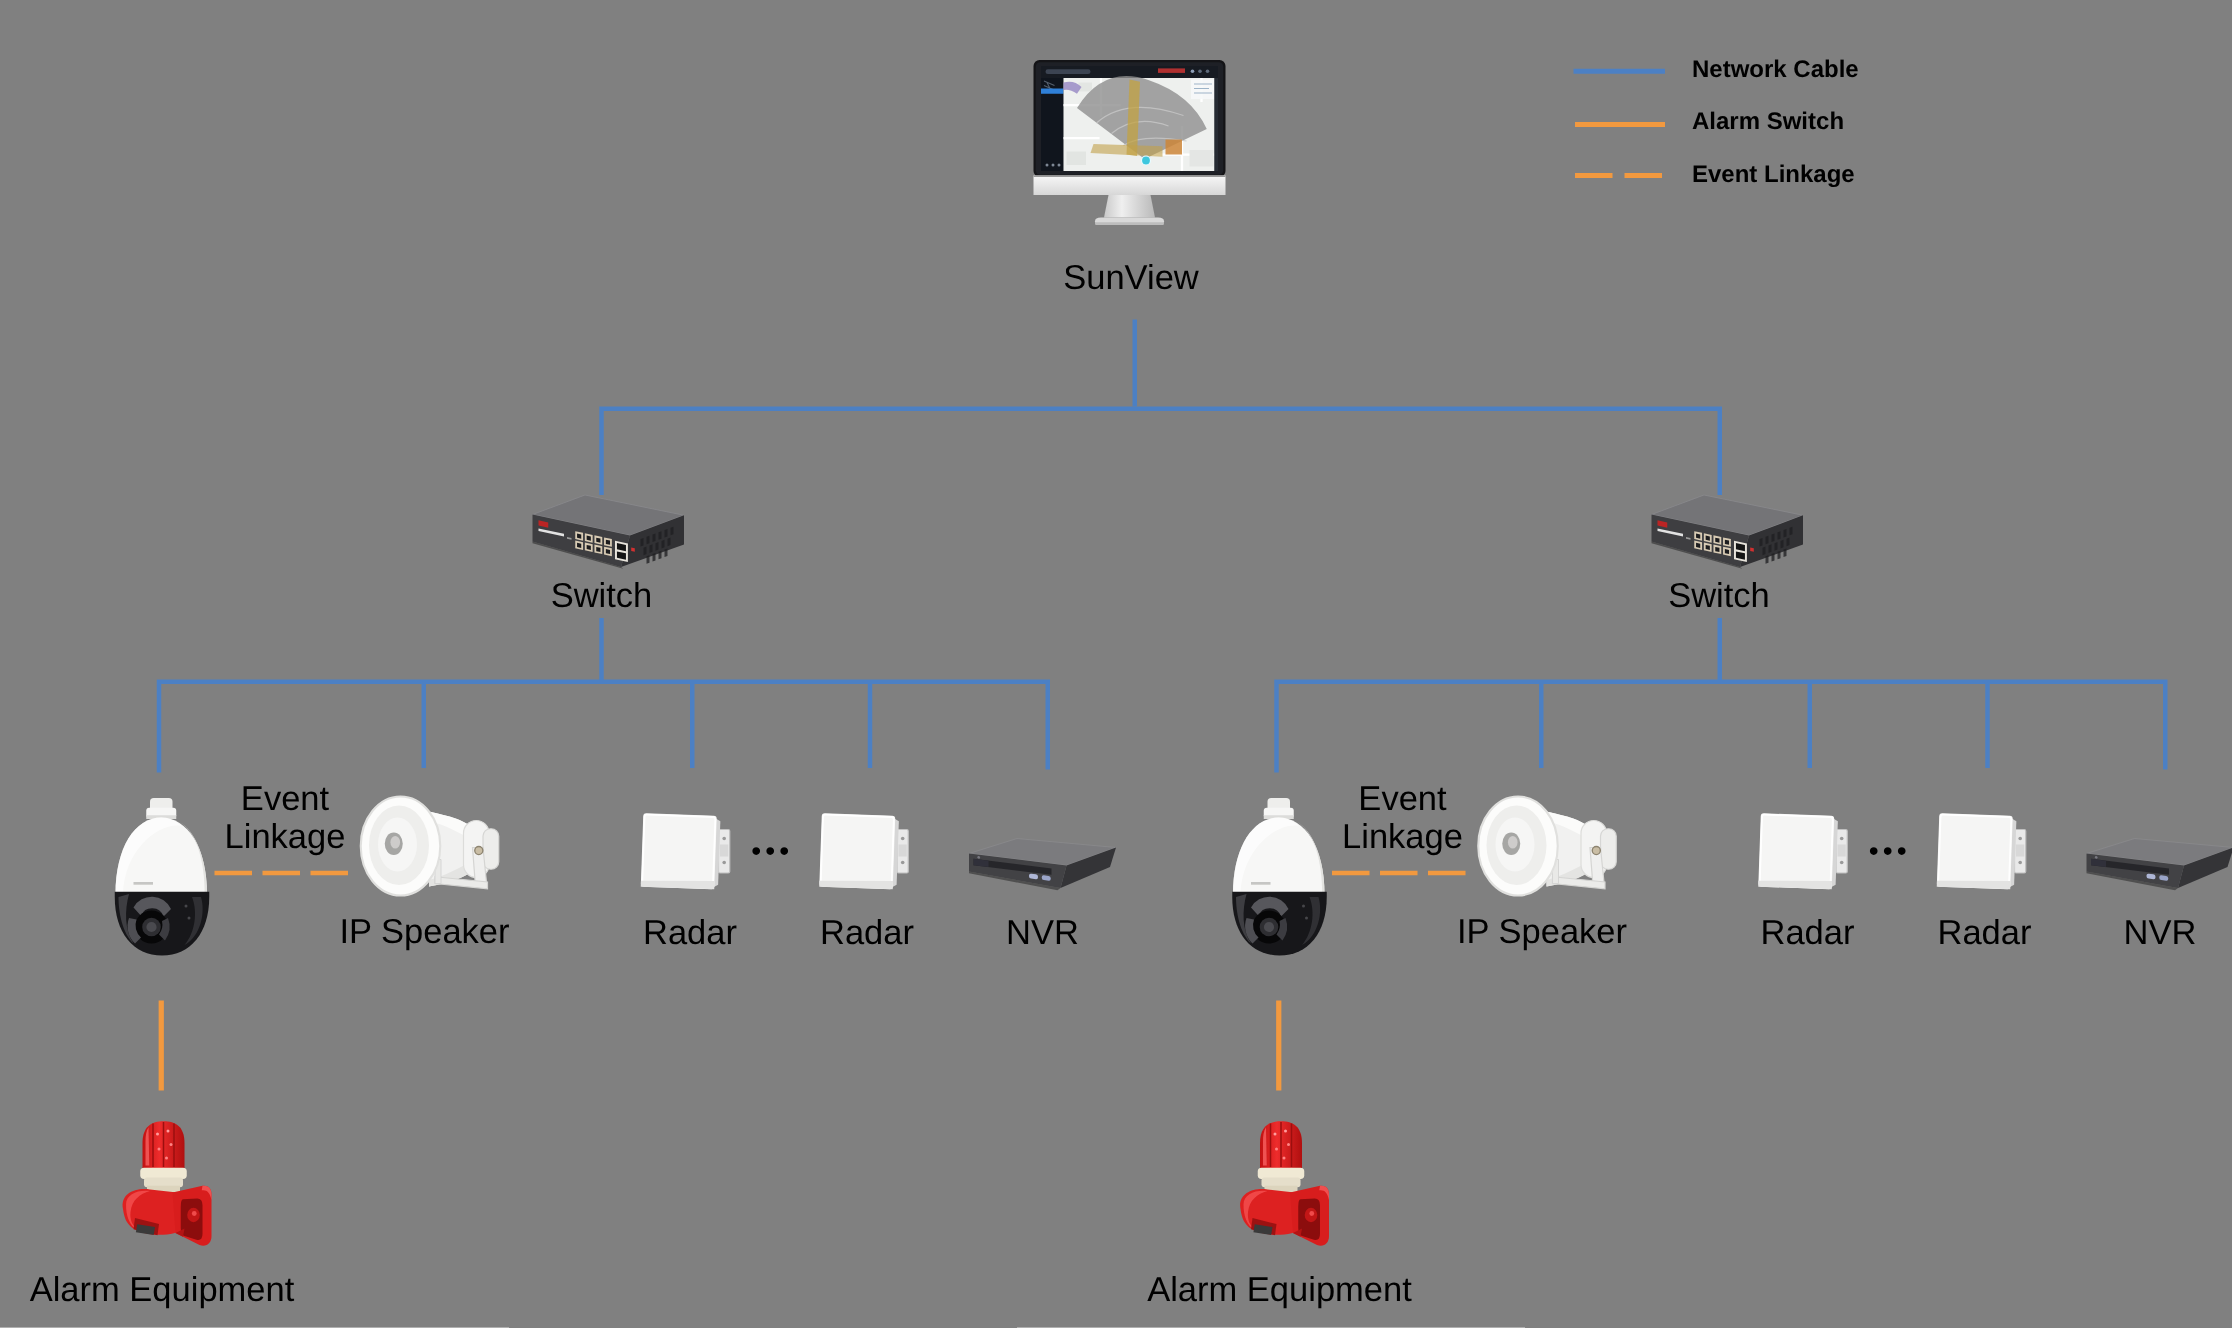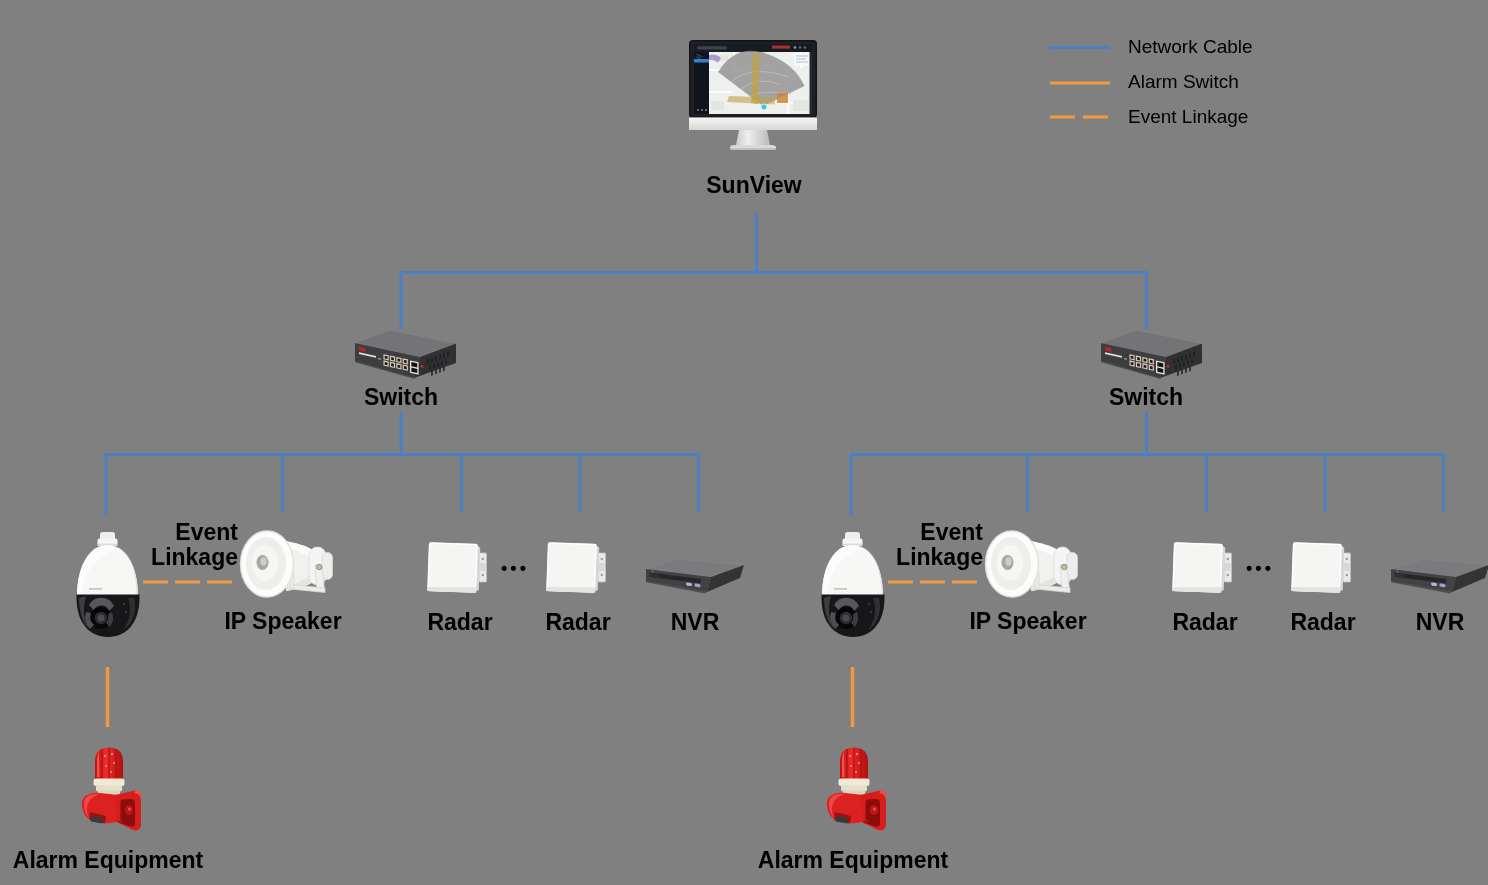--- a/index.html
+++ b/index.html
@@ -1,21 +1,21 @@
 <!DOCTYPE html>
 <html><head>
 <meta charset="utf-8">
 <style>
   html,body{margin:0;padding:0;}
   body{font-family:"Liberation Sans",sans-serif;}
   .stage{position:relative;width:1488px;height:885px;background:#808080;overflow:hidden;}
   .stage svg.layer{position:absolute;left:0;top:0;}
-  .lbl{position:absolute;transform:translate(-50%,-50%);color:#000;font-weight:700;font-size:23px;line-height:25px;white-space:nowrap;text-align:right;letter-spacing:0px;}
+  .lbl{position:absolute;transform:translate(-50%,-50%);color:#000;font-weight:400;font-size:23px;line-height:25px;white-space:nowrap;text-align:center;letter-spacing:0px;}
   .lbl.wrap{white-space:normal;width:96px;}
-  .legend-label{position:absolute;transform:translate(0,-50%);color:#000;font-weight:400;font-size:19px;white-space:nowrap;}
+  .legend-label{position:absolute;transform:translate(0,-50%);color:#000;font-weight:700;font-size:16px;white-space:nowrap;}
   .dots{position:absolute;transform:translate(-50%,-50%);color:#000;font-weight:700;font-size:18px;letter-spacing:3px;white-space:nowrap;}
 </style>
 </head>
 <body>
 
 <div class="stage">
 
 <svg class="layer" width="1488" height="885" viewBox="0 0 1488 885">
   <defs>
     <linearGradient id="gSilver" x1="0" y1="0" x2="0" y2="1">

